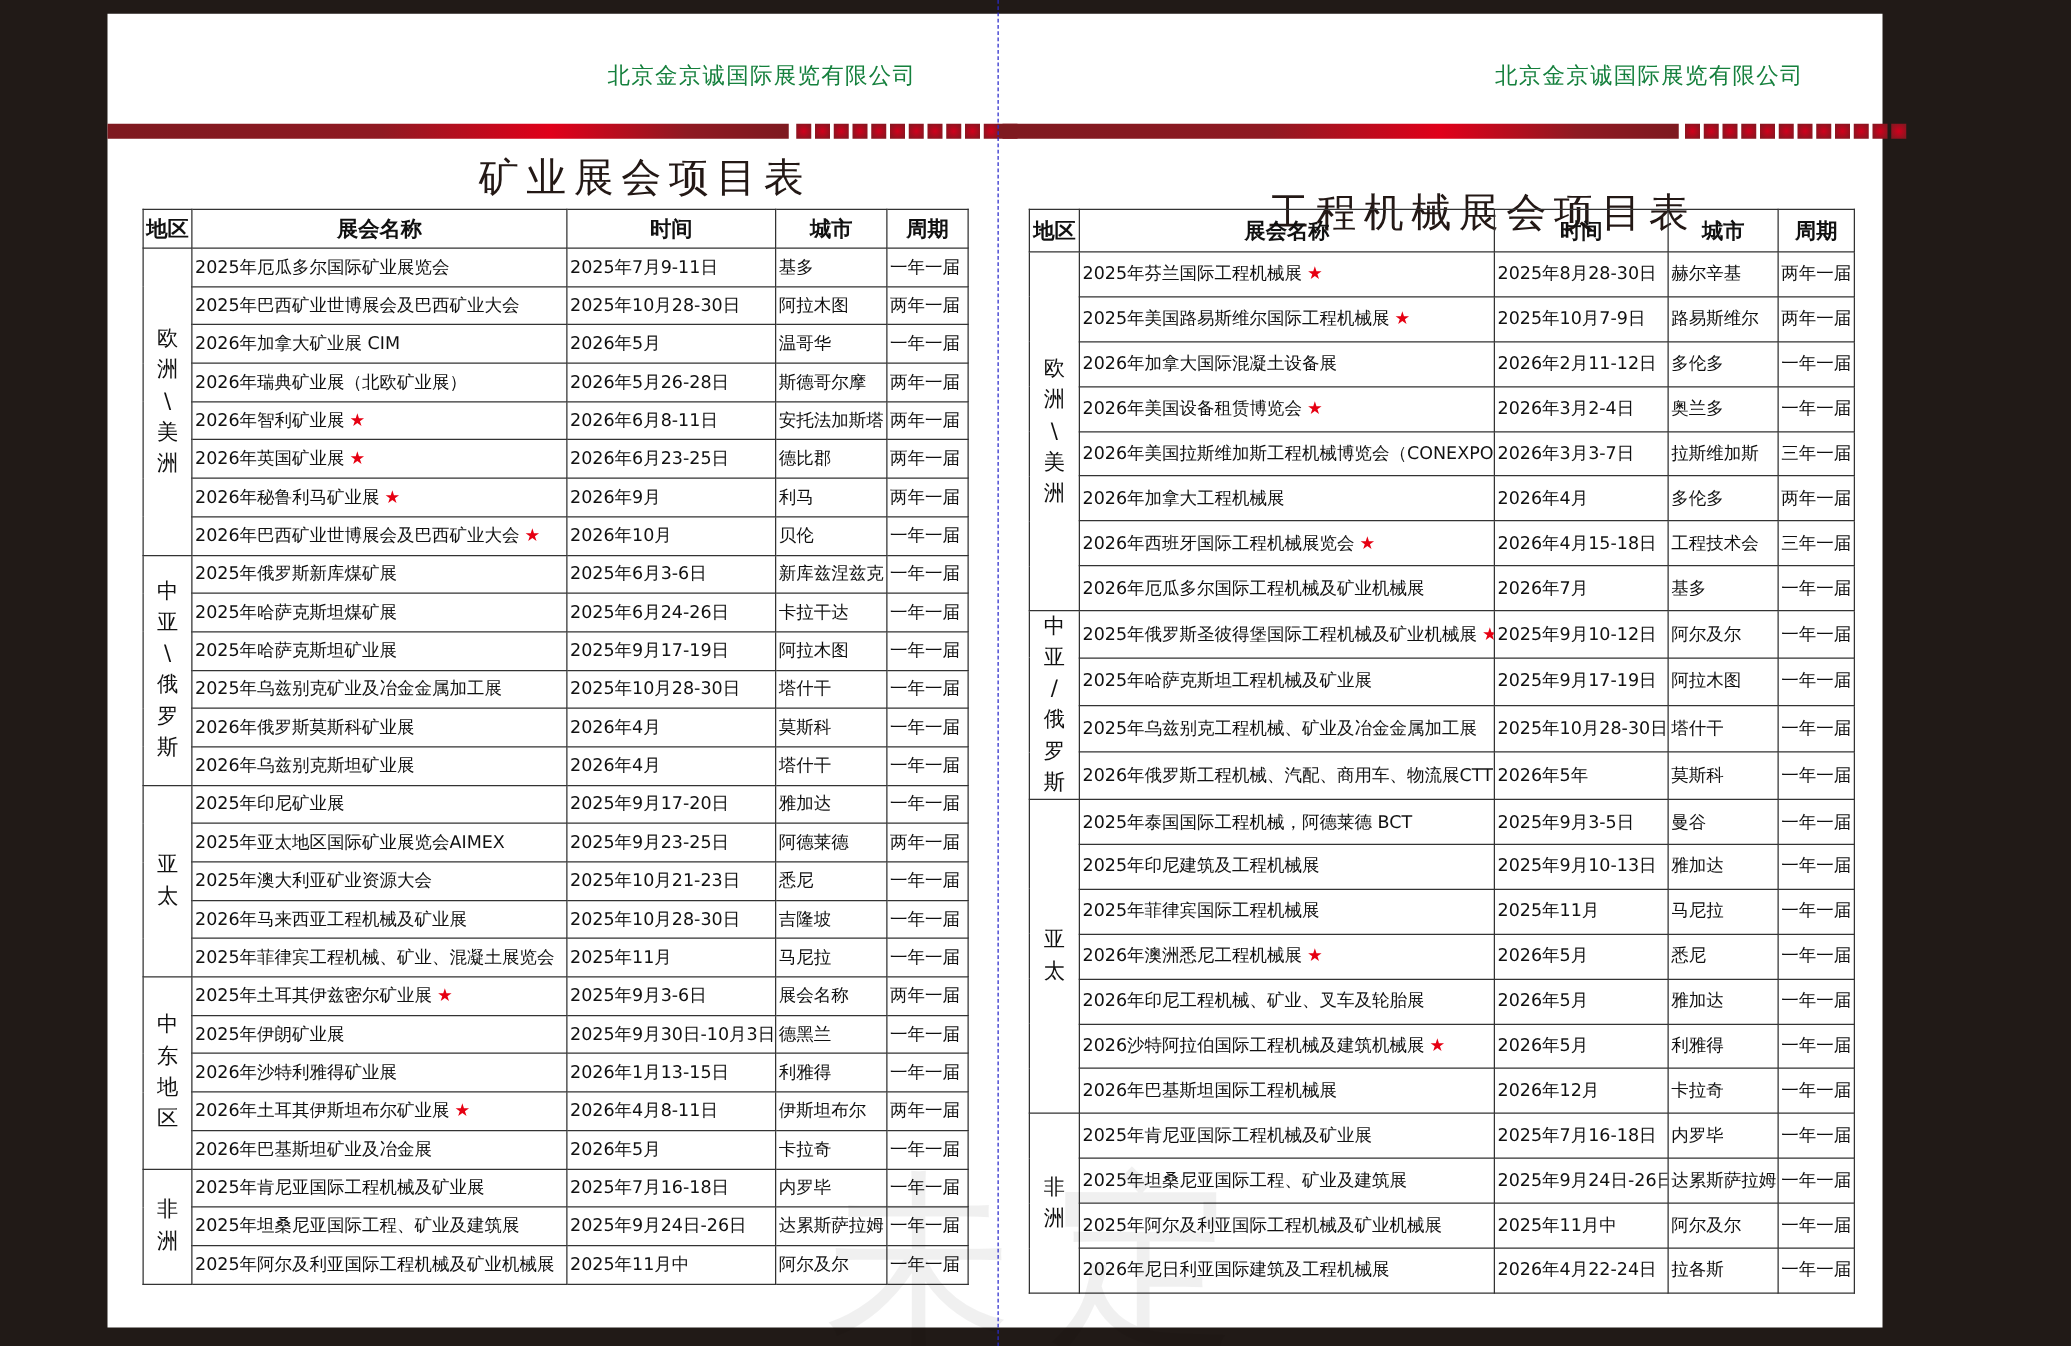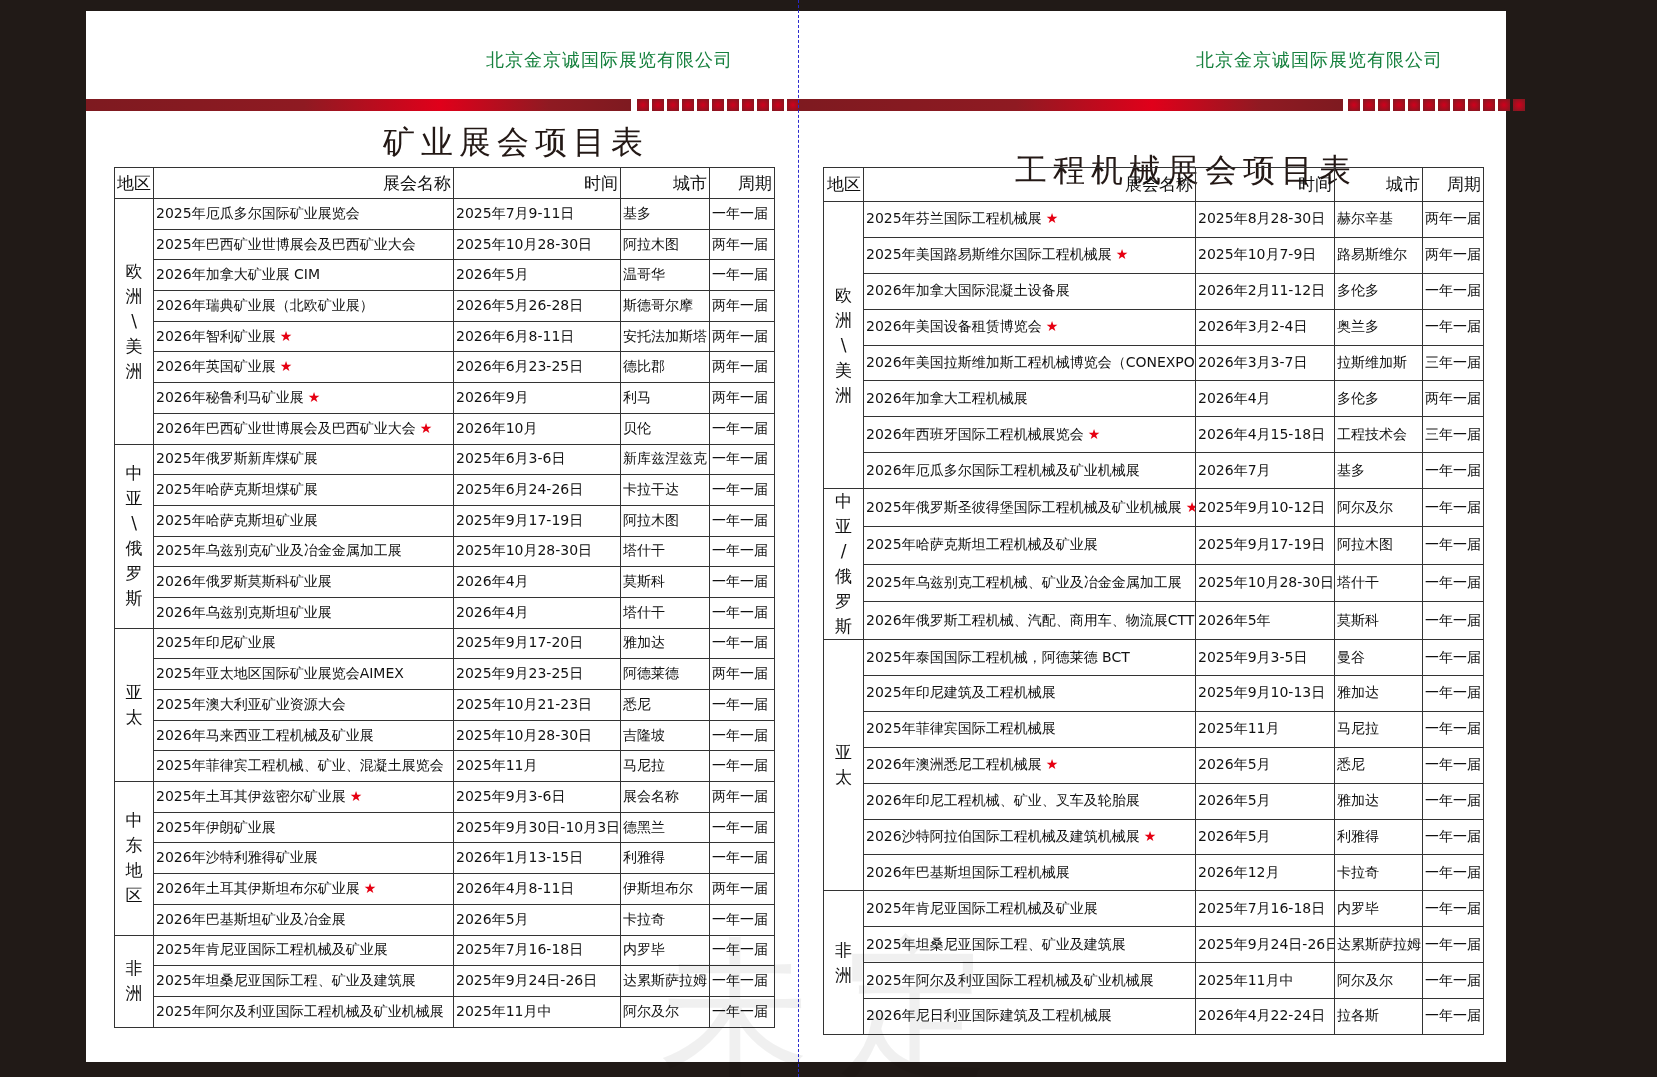--- a/index.html
+++ b/index.html
@@ -6,21 +6,21 @@
   body{width:1657px;height:1077px;background:#211a17;position:relative;overflow:hidden;font-family:"DejaVu Sans","Liberation Sans",sans-serif;}
   .page{position:absolute;left:86px;top:11px;width:1420px;height:1051px;background:#fff;}
   .spine{position:absolute;left:798px;top:0;width:0;height:1077px;border-left:1px dashed #2a2acc;z-index:5;}
   .company{position:absolute;top:37px;font-size:18px;color:#15803d;letter-spacing:1px;white-space:nowrap;}
   .bar{position:absolute;top:88px;height:12px;background:linear-gradient(90deg,#7e1a20 0%,#8f1a22 40%,#e0001a 65%,#8f1a22 85%,#7e1a20 100%);}
   .dots{position:absolute;top:88px;height:12px;display:flex;gap:3px;}
   .dots span{display:block;width:12px;height:12px;background:radial-gradient(circle,#d1001c 0%,#8a1520 80%);}
   .title{position:absolute;top:110px;font-size:32px;font-weight:normal;color:#231815;letter-spacing:6px;white-space:nowrap;text-align:center;}
   table{position:absolute;border-collapse:collapse;table-layout:fixed;font-size:14px;color:#111;}
   td,th{border:1px solid #333;padding:0 2px;white-space:nowrap;overflow:hidden;text-align:left;font-weight:normal;}
-  th{font-size:17px;text-align:right;font-weight:normal;}
+  th{font-size:17px;text-align:center;font-weight:bold;}
   td.region{text-align:center;font-size:17px;line-height:25px;white-space:normal;word-break:break-all;padding:0 6px;vertical-align:middle;}
   td.cycle{text-align:left;}
   .star{color:#e60012;margin-left:4px;}
   .tbl-left td{height:29.7px;}
   .tbl-left th{height:30px;}
   .tbl-right td{height:34.9px;}
   .tbl-right th{height:33px;}
   .watermark{position:absolute;left:660px;top:910px;font-size:150px;color:rgba(0,0,0,0.06);letter-spacing:30px;white-space:nowrap;pointer-events:none;z-index:4;}
 </style>
 </head>

